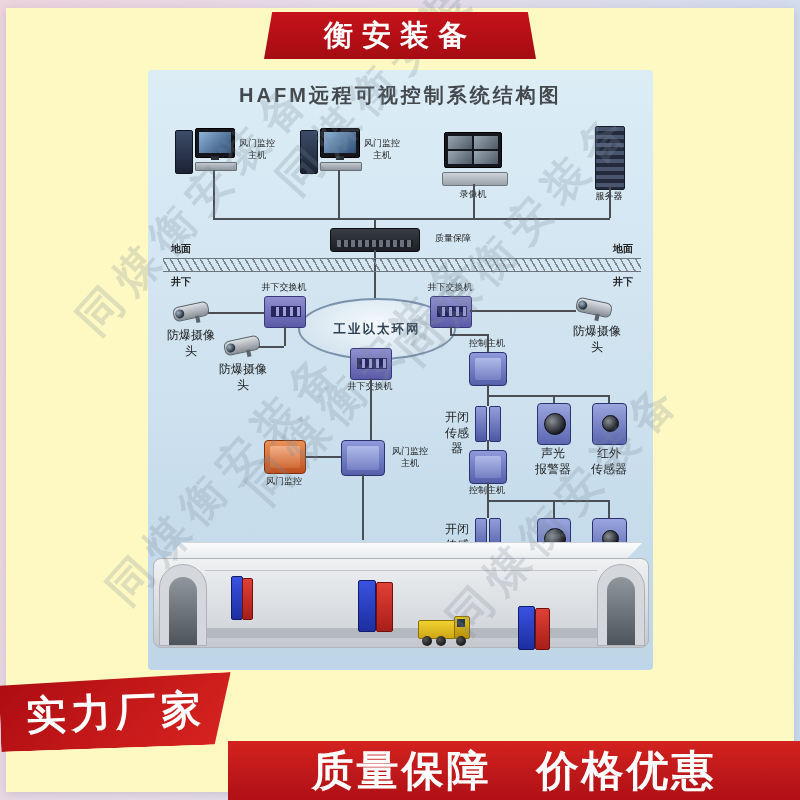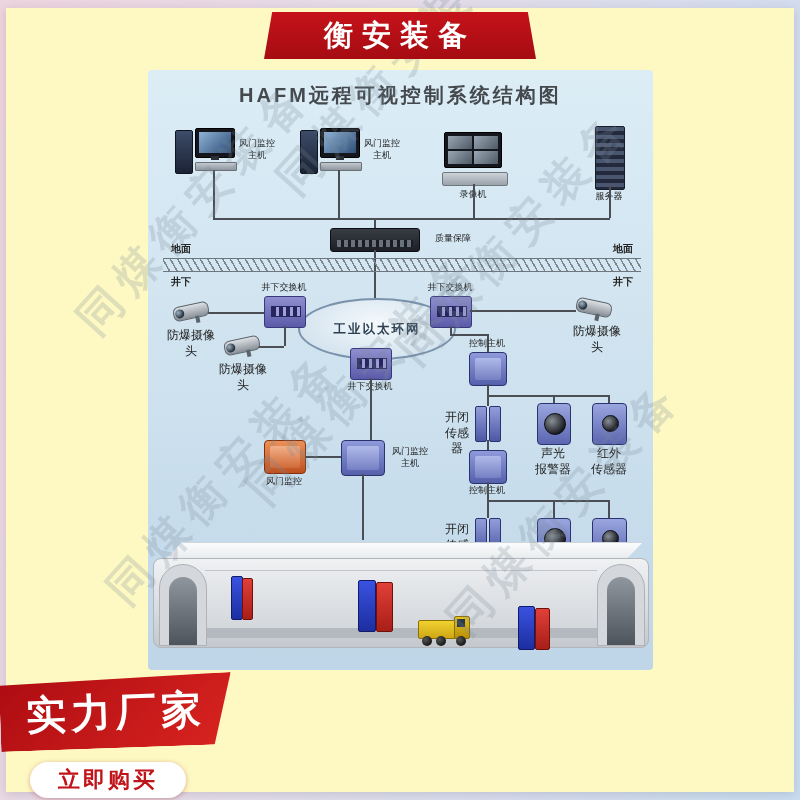--- a/index.html
+++ b/index.html
@@ -351,17 +351,17 @@
   <span class="wm" style="left:80px;top:290px;">同煤衡安装备</span>
   <span class="wm" style="left:250px;top:460px;">同煤衡安装备</span>
   <span class="wm" style="left:400px;top:320px;">同煤衡安装备</span>
   <span class="wm" style="left:110px;top:560px;">同煤衡安装备</span>
   <span class="wm" style="left:450px;top:590px;">同煤衡安装备</span>
   <span class="wm" style="left:280px;top:150px;">同煤衡安装备</span>
 
   <div class="strength">
     <span>实力厂家</span>
   </div>
-  <div class="buy">
-    <span>立即购买</span>
+  <div class="quality">
+    <span>质量保障　价格优惠</span>
   </div>
 
 </div>
 
 </body></html>

